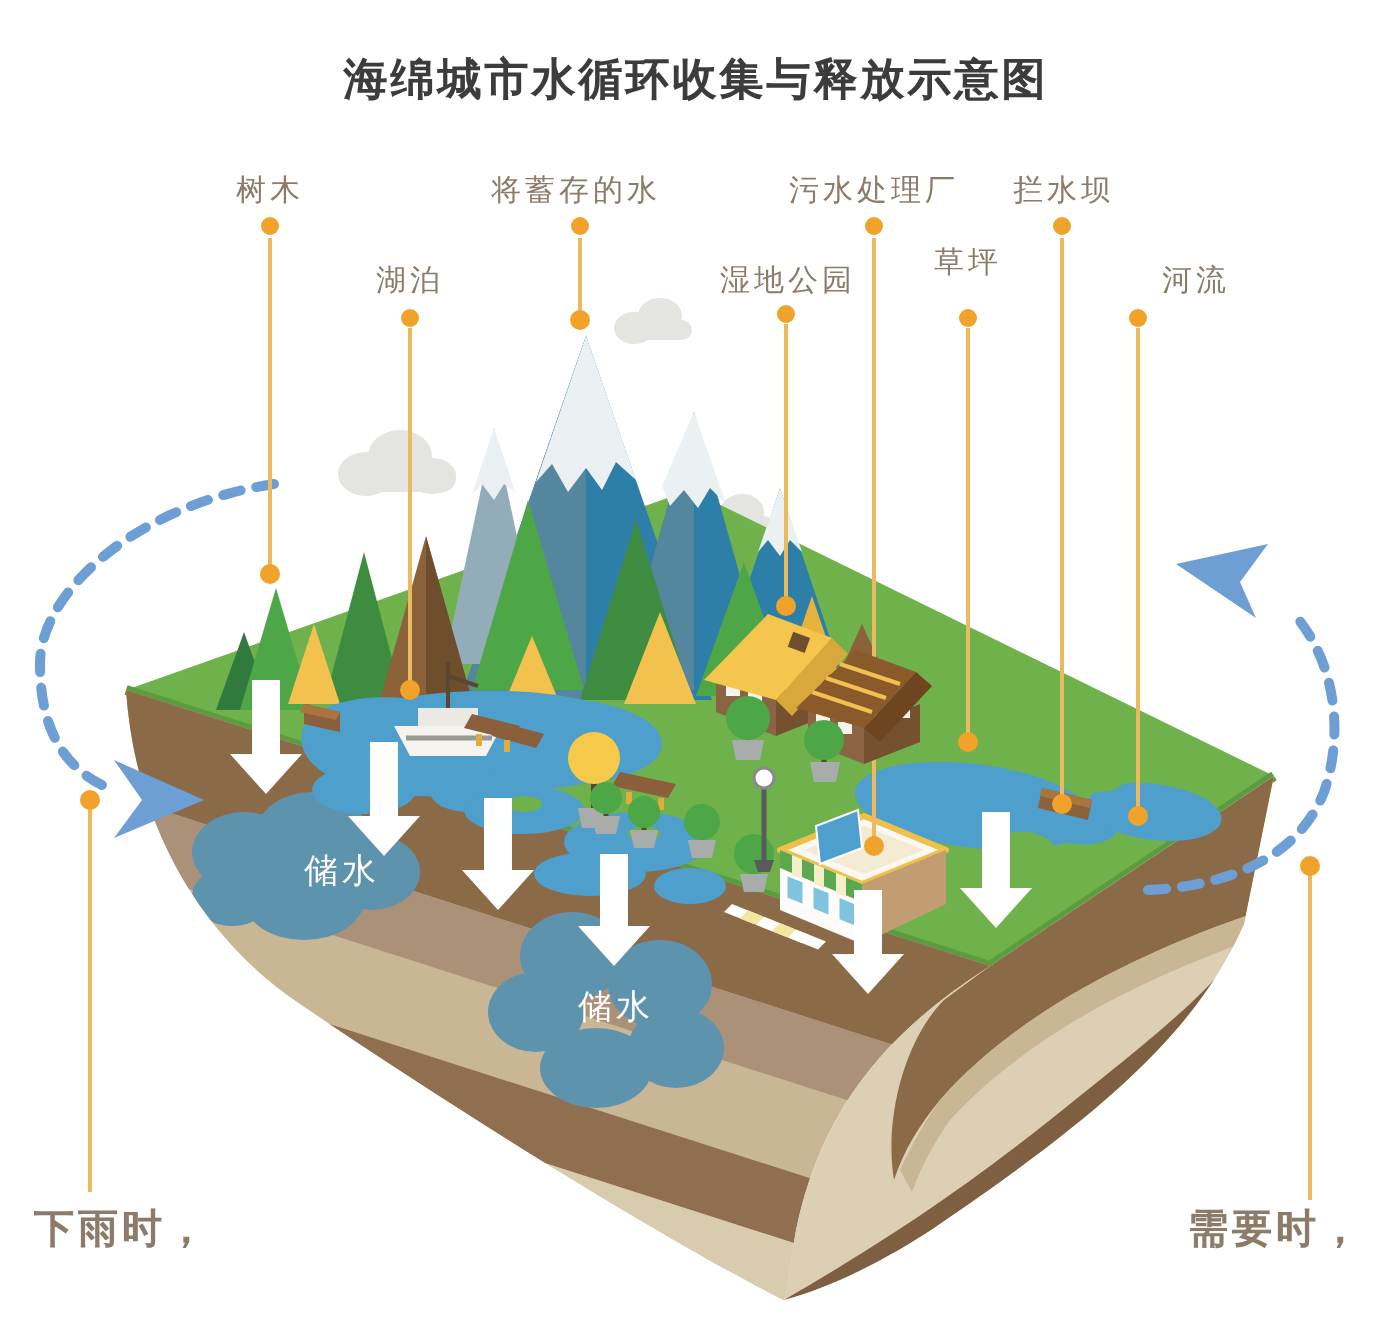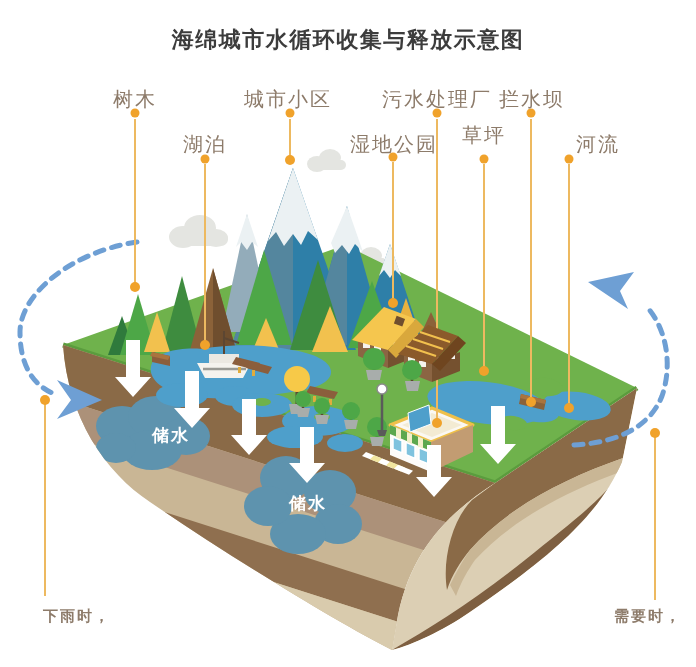--- a/index.html
+++ b/index.html
@@ -7,29 +7,29 @@
     position:relative;width:696px;height:667px;background:#ffffff;overflow:hidden;
     font-family:"Liberation Sans","DejaVu Sans",sans-serif;
   }
   .stage svg{position:absolute;left:0;top:0;}
   .page-title{
     position:absolute;left:0;top:25px;width:100%;text-align:center;
     font-size:22px;font-weight:bold;color:#3c3c3c;letter-spacing:1.5px;
   }
   .label{
     position:absolute;transform:translateX(-50%);white-space:nowrap;
-    font-size:20px;color:#8d7b6a;letter-spacing:2px;font-weight:500;
+    font-size:15px;color:#8d7b6a;letter-spacing:2px;font-weight:500;
   }
   .storage{
     position:absolute;transform:translateX(-50%);white-space:nowrap;
-    font-size:17px;font-weight:bold;color:#ffffff;letter-spacing:2px;
+    font-size:17px;font-weight:normal;color:#ffffff;letter-spacing:2px;
   }
   .note{
     position:absolute;white-space:nowrap;color:#8d7b6a;font-weight:bold;
-    font-size:15px;letter-spacing:2px;line-height:31px;margin-left:26px;
+    font-size:20px;letter-spacing:2px;line-height:31px;
   }
   .note-left{left:17px;top:600px;text-align:left;}
   .note-right{right:14px;top:600px;text-align:center;}
 </style>
 </head>
 <body>
 
 <div class="stage">
 
 <svg width="696" height="667" viewBox="0 0 696 667">
@@ -287,21 +287,21 @@
     <polygon points="366,370 382,370 380,380 368,380" fill="#A8ADAB"></polygon>
     <line x1="412" y1="377" x2="412" y2="382" stroke="#5C4632" stroke-width="2.5"></line>
     <circle cx="412" cy="370" r="10" fill="#4DA747"></circle>
     <polygon points="405,381 420,381 418,391 407,391" fill="#A8ADAB"></polygon>
   </g>
 </svg>
 
 <div class="page-title">海绵城市水循环收集与释放示意图</div>
 
 <div class="label" style="left:135px;top:86px">树木</div>
-<div class="label" style="left:288px;top:86px">城市小区</div>
+<div class="label" style="left:288px;top:86px">将蓄存的水</div>
 <div class="label" style="left:437px;top:86px">污水处理厂</div>
 <div class="label" style="left:532px;top:86px">拦水坝</div>
 <div class="label" style="left:205px;top:131px">湖泊</div>
 <div class="label" style="left:394px;top:131px">湿地公园</div>
 <div class="label" style="left:484px;top:122px">草坪</div>
 <div class="label" style="left:598px;top:131px">河流</div>
 
 <div class="storage" style="left:171px;top:424px">储水</div>
 <div class="storage" style="left:308px;top:492px">储水</div>
 

